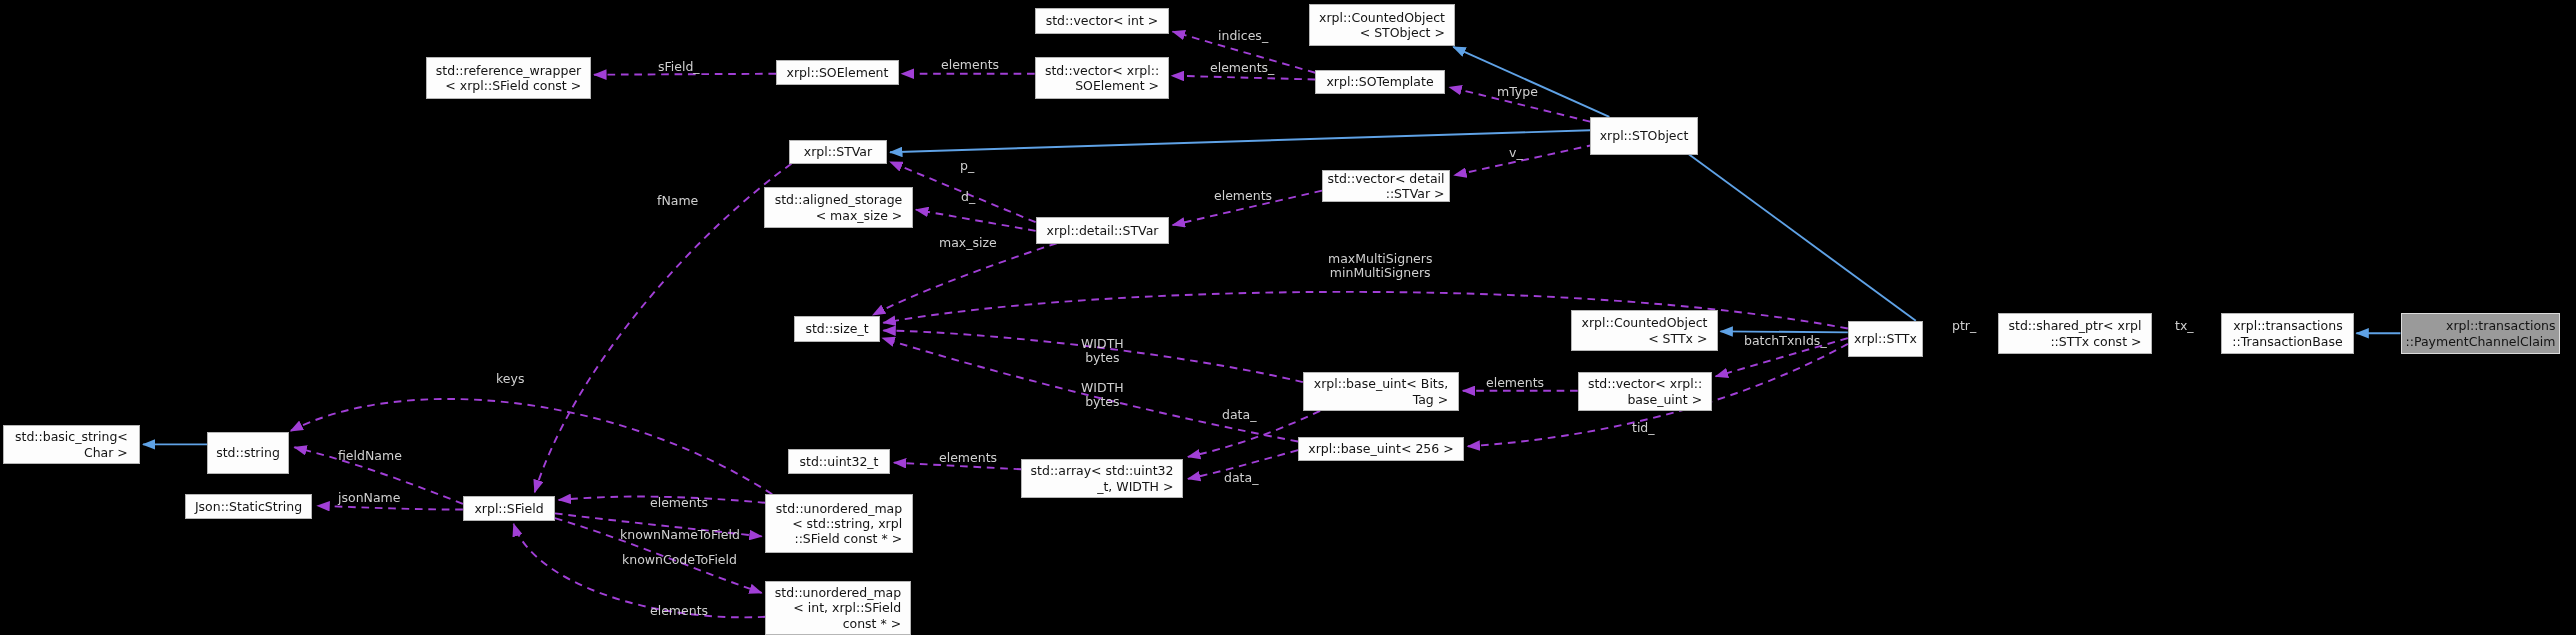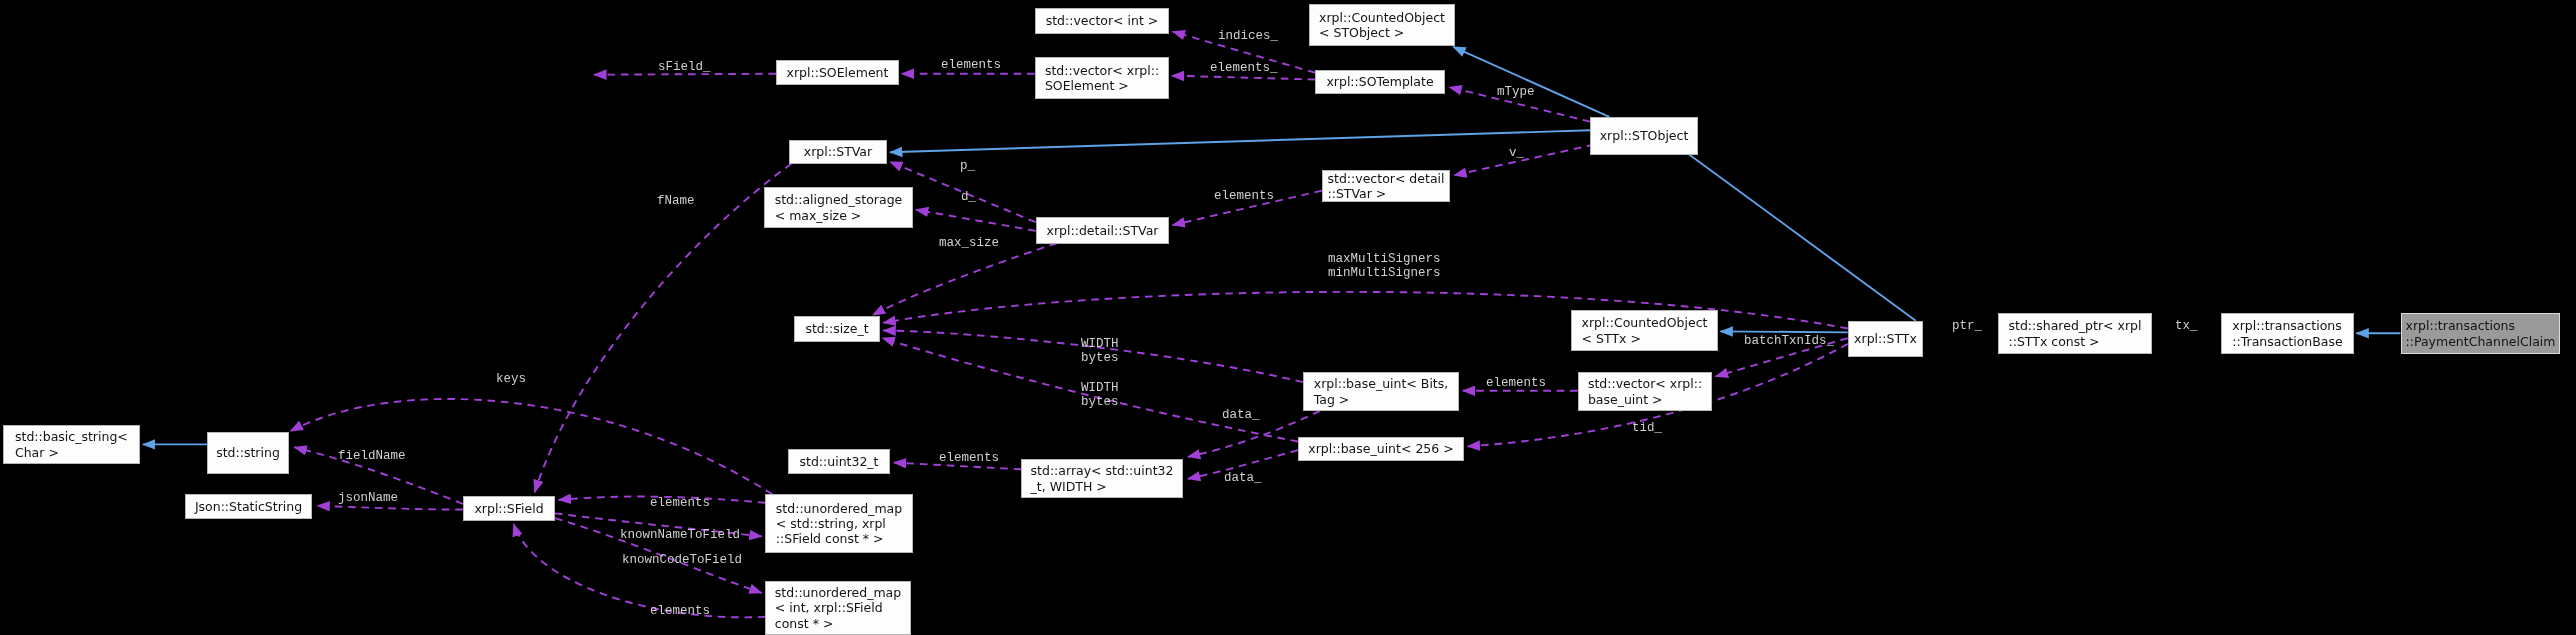--- a/index.html
+++ b/index.html
@@ -2,26 +2,26 @@
 <html><head>
 <meta charset="utf-8">
 <style>
   html,body{margin:0;padding:0;background:#000;}
   #canvas{position:relative;width:2576px;height:635px;background:#000;overflow:hidden;
           font-family:"DejaVu Sans", sans-serif;}
   svg.edges{position:absolute;left:0;top:0;width:2576px;height:635px;}
   .usage{stroke:#a13fd6;stroke-width:2;fill:none;stroke-dasharray:8 6;}
   .inherit{stroke:#5fa2e6;stroke-width:2;fill:none;}
   .node{position:absolute;background:#fdfdfd;border:1.9px solid #b6b6b6;color:#141414;
-        display:flex;align-items:center;justify-content:center;text-align:left;
+        display:flex;align-items:center;justify-content:center;text-align:right;
         font-size:12.5px;line-height:1.22;white-space:pre-line;box-sizing:border-box;
         padding:0 1.9px;cursor:pointer;}
   .node.hl{background:#9a9a9a;border-color:#dcdcdc;}
   .elabel{position:absolute;color:#d0d0d0;font-size:12.5px;line-height:1.15;
-          white-space:pre-line;text-align:center;font-family:Liberation Mono, monospace;}
+          white-space:pre-line;text-align:center;}
 </style>
 </head>
 <body>
 
 <div id="canvas">
 
   <svg class="edges" viewBox="0 0 2689 663" width="2576" height="635">
     <defs>
       <marker id="arrU" markerUnits="userSpaceOnUse" markerWidth="15" markerHeight="11" refX="13" refY="5.5" orient="auto">
         <path d="M0,0 L14,5.5 L0,11 z" fill="#a13fd6"></path>
@@ -63,20 +63,22 @@
     <path class="usage" marker-end="url(#arrU)" d="M 483 532 C 432 532, 382 530, 331 528"></path>
     <path class="usage" marker-end="url(#arrU)" d="M 799 525 C 722 518, 650 516, 583 522"></path>
     <path class="usage" marker-end="url(#arrU)" d="M 579 536 C 652 545, 722 552, 795 560"></path>
     <path class="usage" marker-end="url(#arrU)" d="M 579 541 C 662 566, 722 594, 795 619"></path>
     <path class="usage" marker-end="url(#arrU)" d="M 799 644 C 680 650, 556 608, 536 547"></path>
   </svg>
 
   <div class="node" style="left:1035px;top:7.7px;width:134px;height:26px">std::vector&lt; int &gt;</div>
   <div class="node" style="left:1309px;top:3.8px;width:146px;height:42px">xrpl::CountedObject
 &lt; STObject &gt;</div>
+  <div class="node" style="left:426px;top:57px;width:165px;height:42px">std::reference_wrapper
+&lt; xrpl::SField const &gt;</div>
   <div class="node" style="left:776px;top:60px;width:123px;height:25px">xrpl::SOElement</div>
   <div class="node" style="left:1035px;top:57px;width:134px;height:42px">std::vector&lt; xrpl::
 SOElement &gt;</div>
   <div class="node" style="left:1315px;top:70px;width:130px;height:24px">xrpl::SOTemplate</div>
   <div class="node" style="left:1590px;top:117px;width:108px;height:38px">xrpl::STObject</div>
   <div class="node" style="left:789px;top:140px;width:98px;height:24px">xrpl::STVar</div>
   <div class="node" style="left:764px;top:187px;width:149px;height:41px">std::aligned_storage
 &lt; max_size &gt;</div>
   <div class="node" style="left:1036px;top:217px;width:133px;height:27px">xrpl::detail::STVar</div>
   <div class="node" style="left:1322px;top:170px;width:128px;height:32px">std::vector&lt; detail

